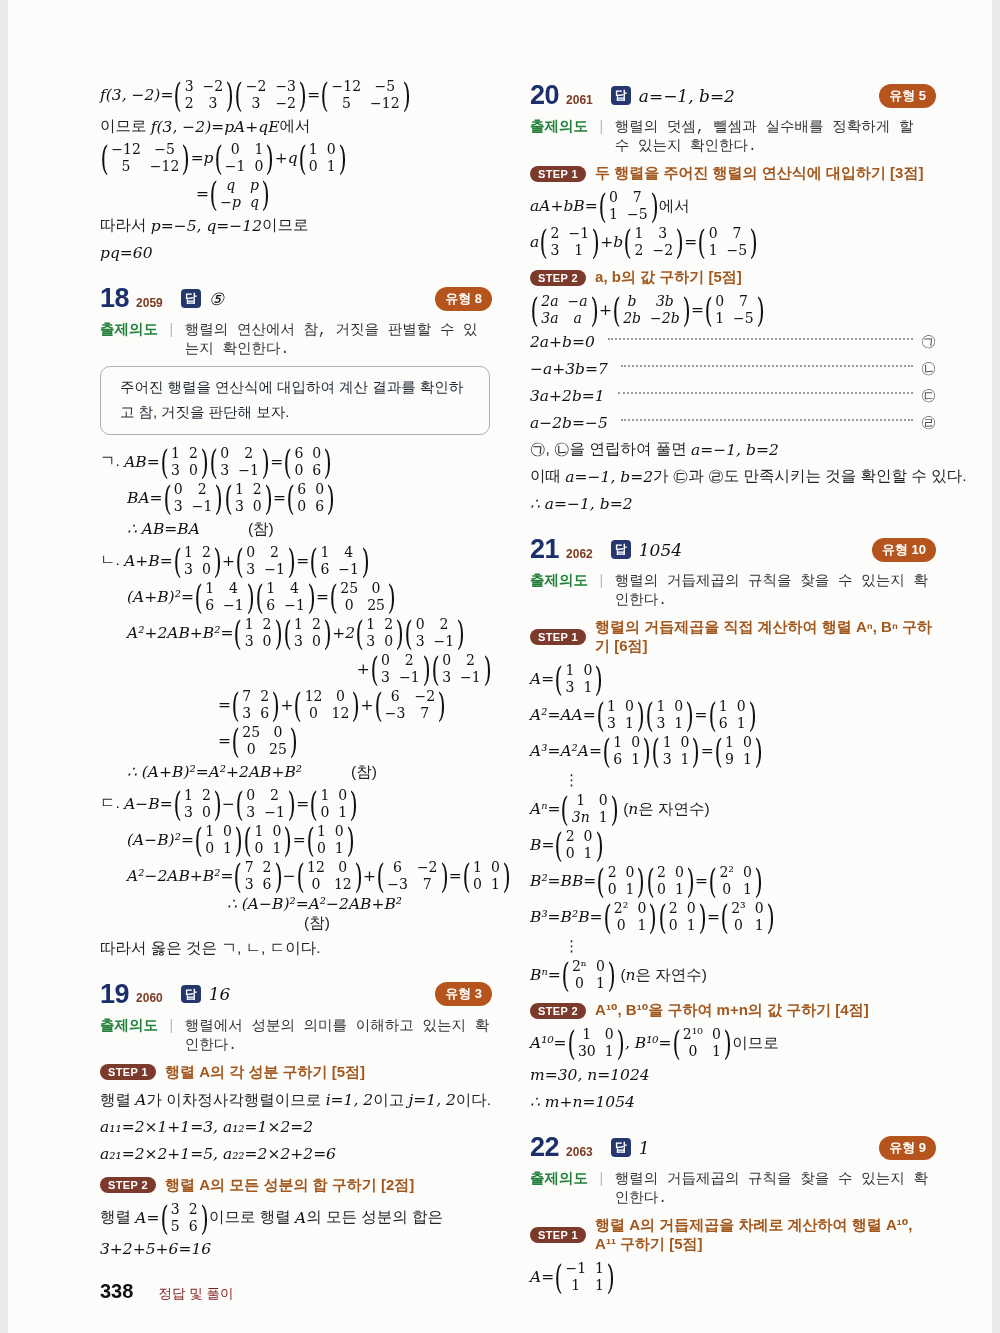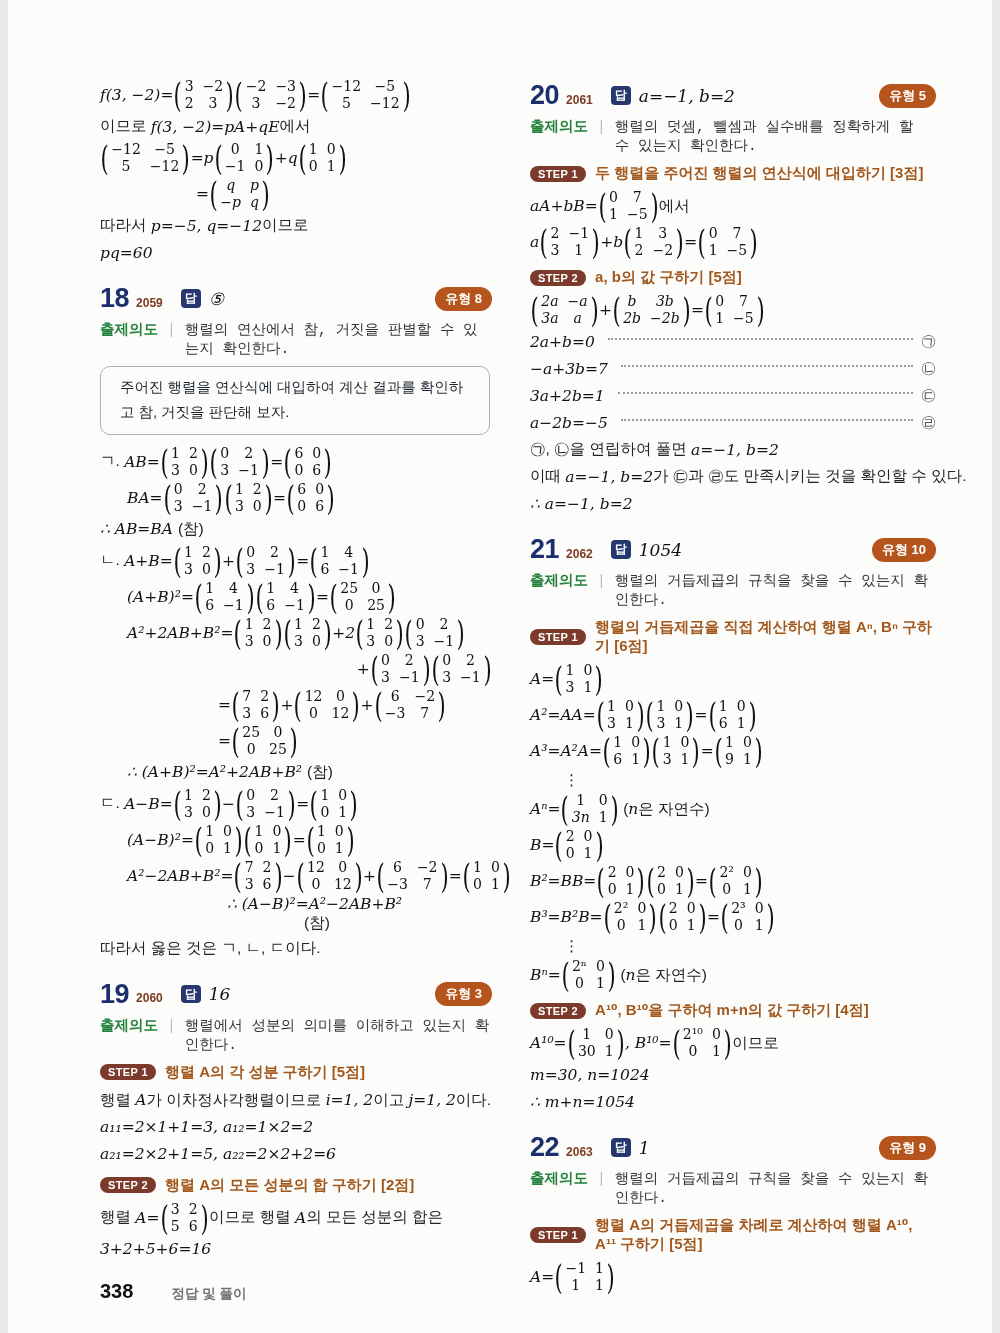--- a/index.html
+++ b/index.html
@@ -33,23 +33,23 @@
   .kt{font-family:"Liberation Sans","DejaVu Sans",sans-serif;white-space:pre;color:#222;}
   .mx{display:inline-flex;align-items:center;margin:0 1px;}
   .mx .p{font-family:"DejaVu Serif",serif;font-size:34px;line-height:1;display:inline-block;
          transform:scaleX(0.62);margin:0 -3px;color:#111;font-style:normal;}
   .mx .grid{display:grid;grid-template-columns:auto auto;column-gap:9px;padding:0 3px;}
   .mx .cell{font-family:"DejaVu Serif",serif;font-size:14px;line-height:17px;text-align:center;color:#111;}
   .mx .cell.it{font-style:italic;}
   .leader{flex:1;border-bottom:2px dotted #9a9a9a;margin:0 8px 5px;}
   .leadlbl{color:#555;font-size:15px;}
   .vdots{margin-left:34px;font-size:15px;color:#222;line-height:20px;font-family:"DejaVu Serif",serif;}
-  .footer{position:absolute;left:92px;bottom:30px;display:flex;align-items:baseline;gap:34px;}
+  .footer{position:absolute;left:92px;bottom:30px;display:flex;align-items:baseline;}
   .pagenum{font-size:20px;font-weight:800;color:#111;}
-  .footlabel{font-size:13.5px;margin-left:4px;color:#737373;font-weight:bold;}
+  .footlabel{font-size:13.5px;margin-left:25px;color:#7f1d1d;}
 </style>
 </head>
 <body>
 
 <div class="page">
   <div class="columns">
     <div class="col-left" id="col-left">
         <section class="block">
           <div class="eq">
             <span class="mt">f(3, −2)=</span>
@@ -222,21 +222,21 @@
               <span class="p">(</span>
               <span class="grid">
                 <span class="cell">6</span>
                 <span class="cell">0</span>
                 <span class="cell">0</span>
                 <span class="cell">6</span>
               </span>
               <span class="p">)</span>
             </span>
           </div>
-          <div class="eq" style="">
+          <div class="eq" style="margin-left: 27px; gap: 43px;">
             <span class="mt">∴ AB=BA </span>
             <span class="kt">(참)</span>
           </div>
           <div class="eq">
             <span class="kt">ㄴ. </span>
             <span class="mt">A+B=</span>
             <span class="mx">
               <span class="p">(</span>
               <span class="grid">
                 <span class="cell">1</span>
@@ -411,21 +411,21 @@
               <span class="p">(</span>
               <span class="grid">
                 <span class="cell">25</span>
                 <span class="cell">0</span>
                 <span class="cell">0</span>
                 <span class="cell">25</span>
               </span>
               <span class="p">)</span>
             </span>
           </div>
-          <div class="eq" style="margin-left: 27px;">
+          <div class="eq" style="margin-left: 27px; gap: 44px;">
             <span class="mt">∴ (A+B)²=A²+2AB+B² </span>
             <span class="kt">(참)</span>
           </div>
           <div class="eq">
             <span class="kt">ㄷ. </span>
             <span class="mt">A−B=</span>
             <span class="mx">
               <span class="p">(</span>
               <span class="grid">
                 <span class="cell">1</span>

